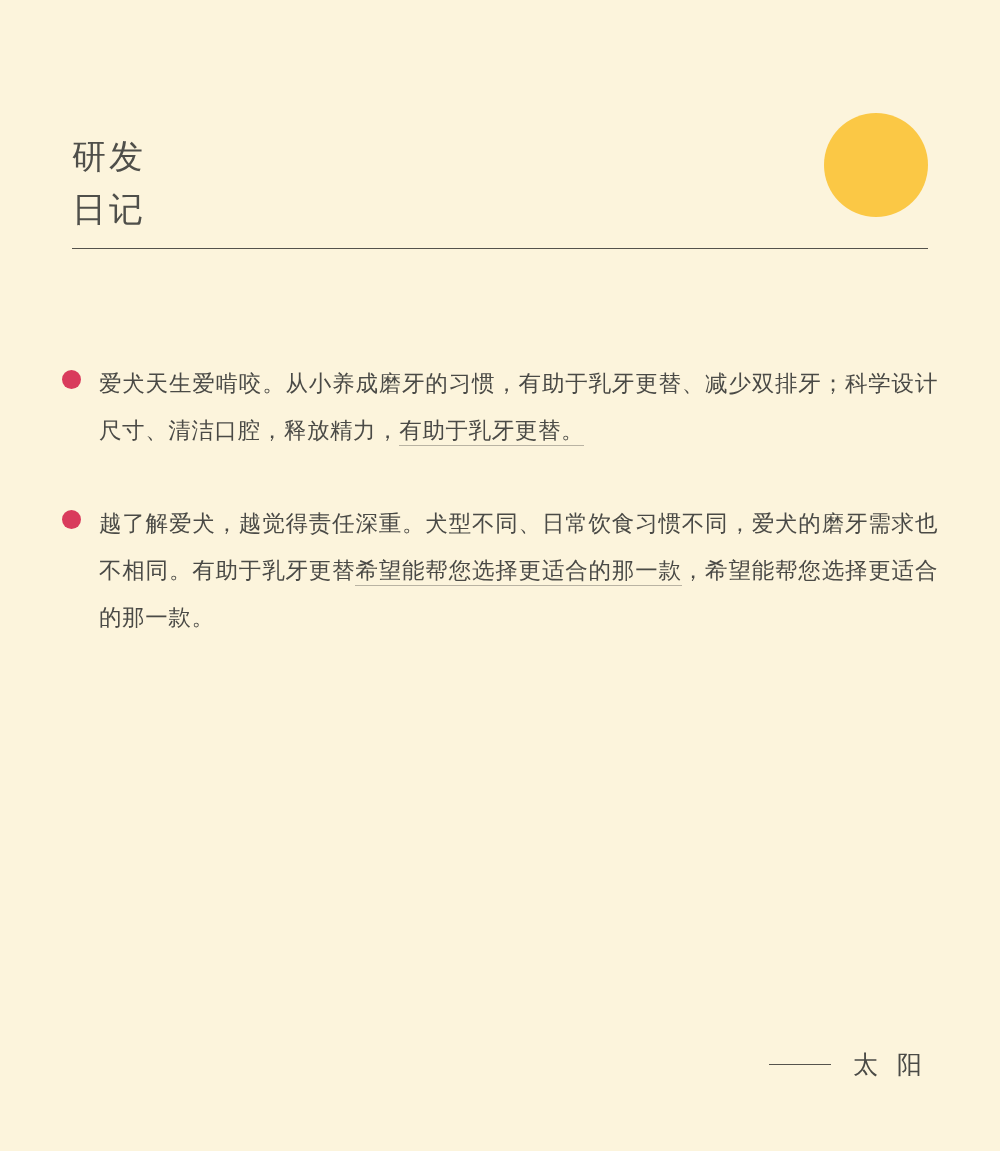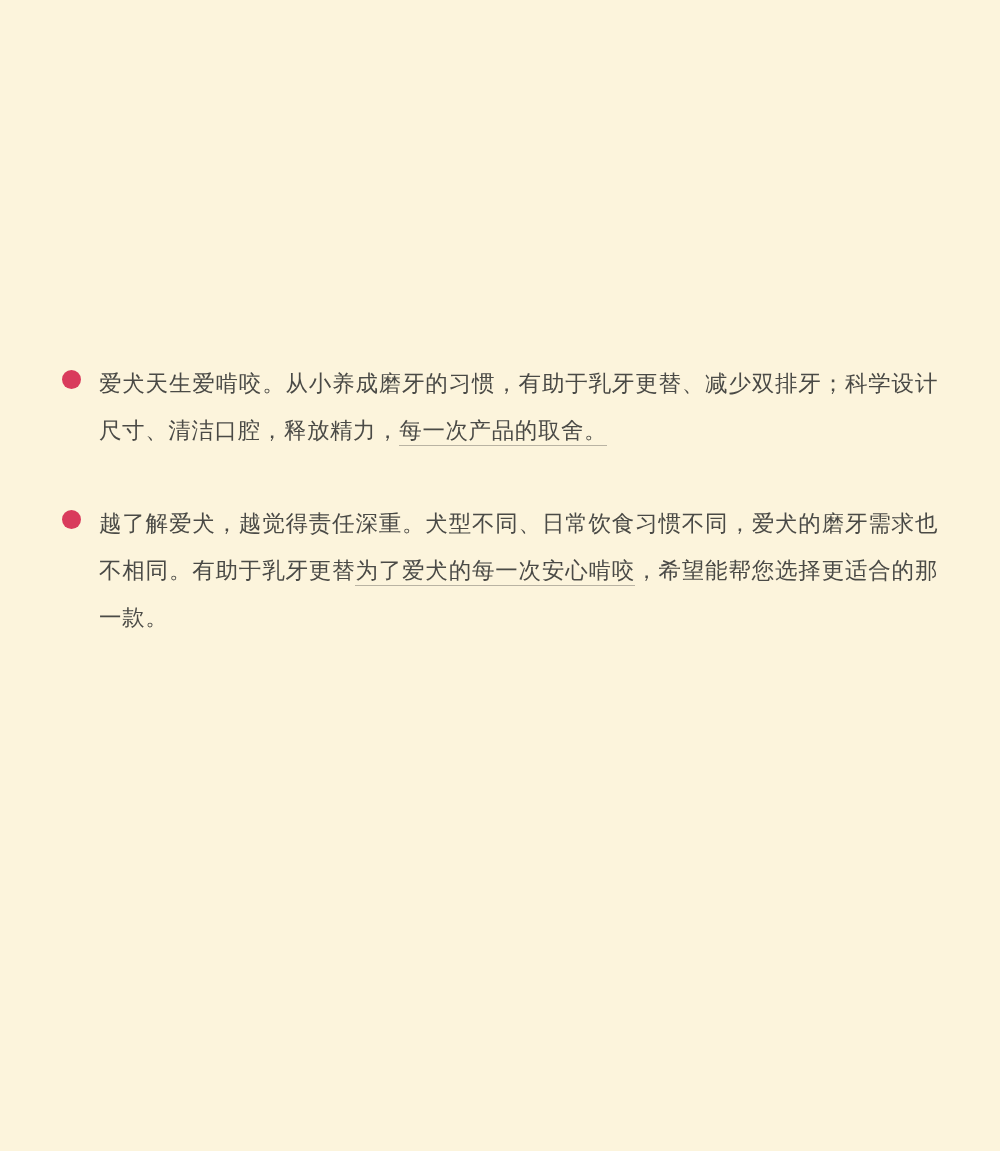--- a/index.html
+++ b/index.html
@@ -116,34 +116,46 @@
     font-size: 25px;
     letter-spacing: 6px;
     color: #4a4a46;
   }
 </style>
 </head>
 <body>
 
 <div class="page">
 
+  <div class="header">
+    <div class="title-block">
+      <div class="title-line">研发</div>
+      <div class="title-line">日记</div>
+    </div>
+    <div class="sun-dot"></div>
+    <div class="header-rule"></div>
+  </div>
 
   <div class="content">
 
     <div class="para">
       <span class="bullet"></span>
       <div class="para-text">
-        <span>爱犬天生爱啃咬。从小养成磨牙的习惯，有助于乳牙更替、减少双排牙；科学设计尺寸、清洁口腔，释放精力，</span><span class="emph">每一次产品的取舍。</span><span></span>
+        <span>爱犬天生爱啃咬。从小养成磨牙的习惯，有助于乳牙更替、减少双排牙；科学设计尺寸、清洁口腔，释放精力，</span><span class="emph">有助于乳牙更替。</span><span></span>
       </div>
     </div>
 
 
     <div class="para">
       <span class="bullet"></span>
       <div class="para-text">
-        <span>越了解爱犬，越觉得责任深重。犬型不同、日常饮食习惯不同，爱犬的磨牙需求也不相同。有助于乳牙更替</span><span class="emph">为了爱犬的每一次安心啃咬</span><span>，希望能帮您选择更适合的那一款。</span>
+        <span>越了解爱犬，越觉得责任深重。犬型不同、日常饮食习惯不同，爱犬的磨牙需求也不相同。有助于乳牙更替</span><span class="emph">希望能帮您选择更适合的那一款</span><span>，希望能帮您选择更适合的那一款。</span>
       </div>
     </div>
 
   </div>
 
+  <div class="signature">
+    <span class="sig-dash"></span>
+    <span class="sig-name">太 阳</span>
+  </div>
 
 </div>
 
 </body></html>

